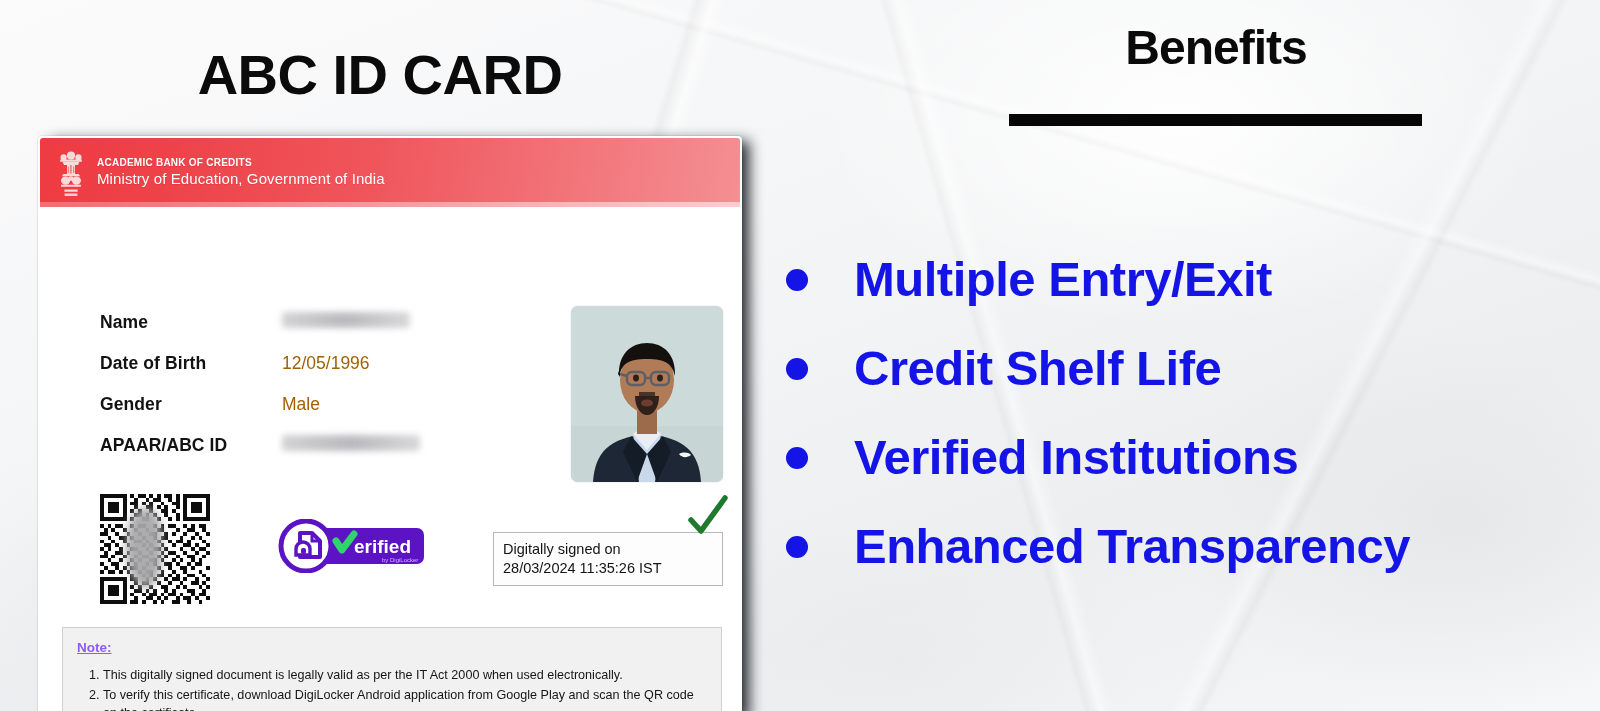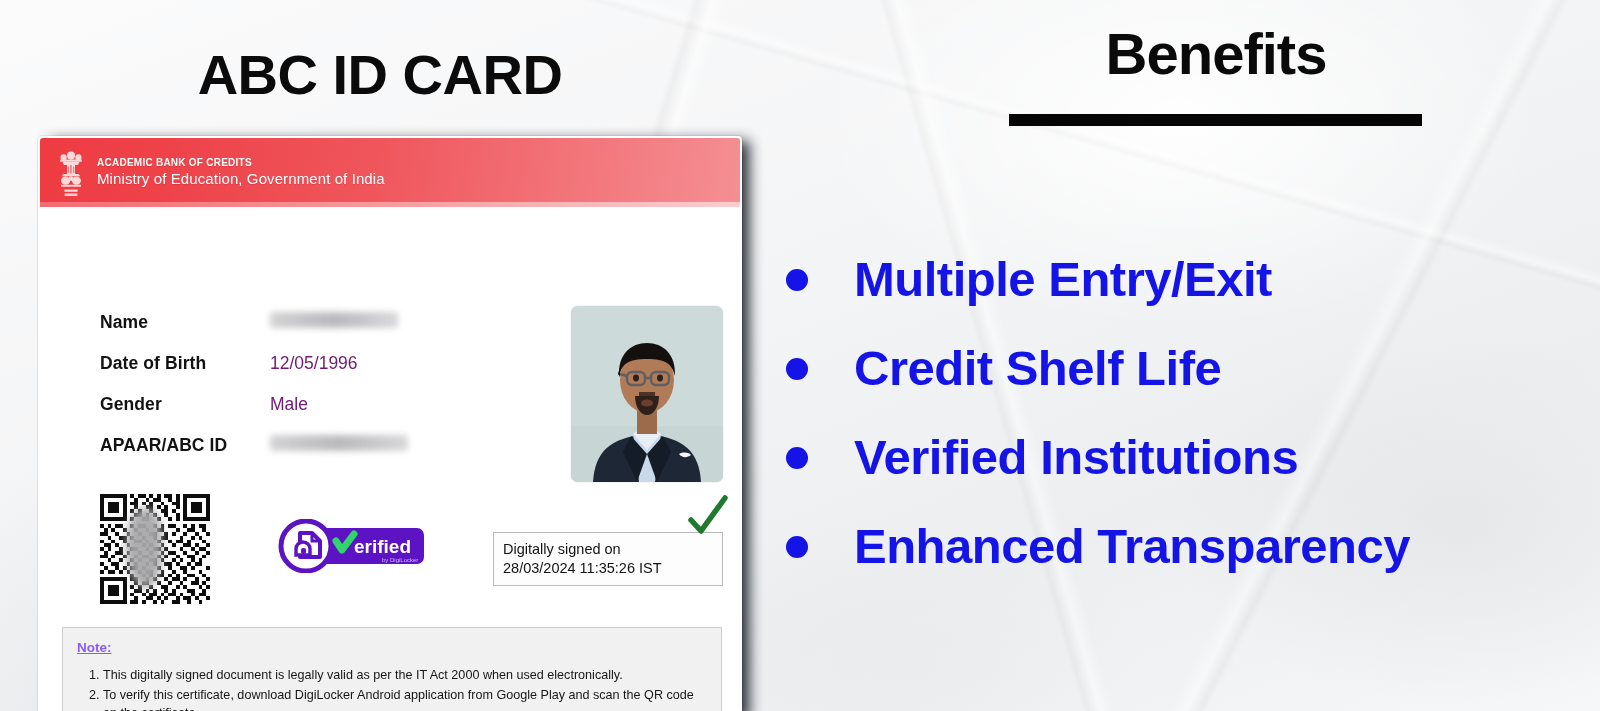--- a/index.html
+++ b/index.html
@@ -82,28 +82,28 @@
   }
   .header-line2 {
     font-size: 15px; font-weight: normal; letter-spacing: 0.1px;
     margin-top: 3px;
     text-shadow: 0 1px 1px rgba(120,0,0,0.14);
   }
 
   .card-body { position: relative; padding: 0 24px; }
 
   .fields { position: absolute; left: 62px; top: 104px; }
-  .field-row { display: flex; align-items: flex-end; margin-bottom: 19px; height: 22px; }
+  .field-row { display: flex; align-items: flex-end; margin-bottom: 19px; height: 22px; gap: 12px; }
   .field-row.spaced { margin-top: 8px; }
   .field-label {
     width: 170px;
     font-size: 17.5px; font-weight: bold; color: #121212;
     letter-spacing: 0.1px;
   }
-  .field-value { font-size: 17.5px; color: #701a75; }
+  .field-value { font-size: 17.5px; color: #a16207; }
   .redacted {
     display: inline-block;
     height: 16px;
     border-radius: 3px;
     background: linear-gradient(90deg, rgba(196,196,198,0.75), rgba(176,176,180,0.88), rgba(200,200,203,0.7));
     filter: blur(3.4px);
   }
   .redacted.name { width: 128px; }
   .redacted.id { width: 138px; }
 
@@ -175,21 +175,21 @@
     font-size: 12.6px; color: #161616; line-height: 1.42;
   }
   .note-list li { margin-bottom: 2px; }
 
   
   #benefits-title {
     position: absolute;
     left: 1010px; top: 20px;
     width: 412px;
     text-align: center;
-    font-size: 58px;
+    font-size: 48px;
     font-weight: bold;
     color: #0a0a0b;
     letter-spacing: -1px;
     z-index: 5;
   }
   #benefits-rule {
     position: absolute;
     left: 1009px; top: 114px;
     width: 413px; height: 12px;
     background: #060606;

